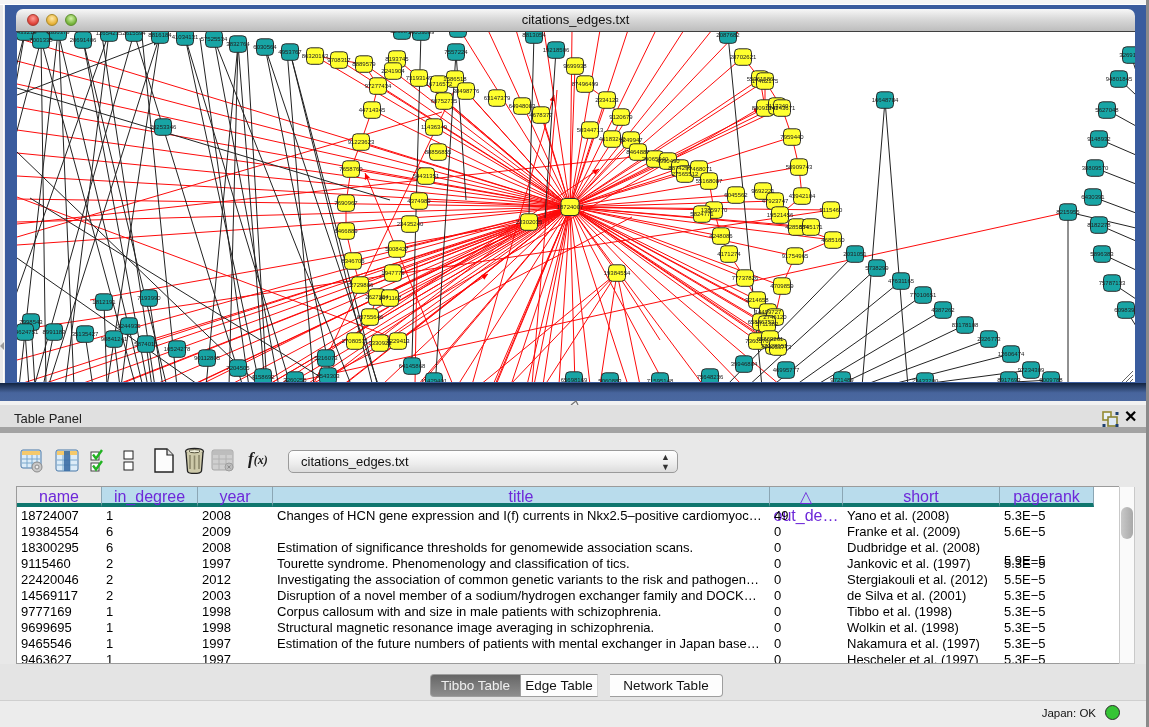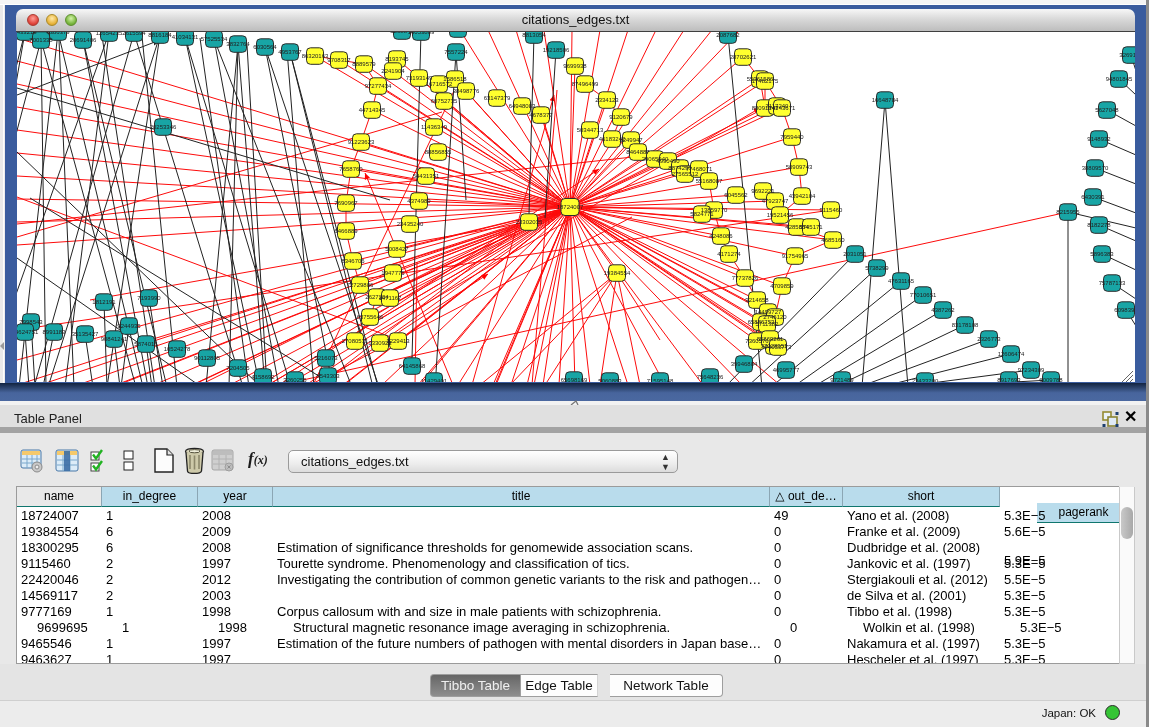--- a/index.html
+++ b/index.html
@@ -21,22 +21,22 @@
 #tphead{left:0;top:405px;width:1146px;height:28px;background:#e0e0e0;border-bottom:6px solid #a3a3a3}
 #tphead .t{position:absolute;left:14px;top:6px;font-size:13px;color:#222}
 #panelbg{left:0;top:433px;width:1146px;height:294px;background:#e8e8e8}
 #toolbar{left:0;top:440px;width:1146px;height:42px}
 #combo{left:288px;top:450px;width:390px;height:23px;border:1px solid #9a9a9a;border-radius:5px;
   background:linear-gradient(#fff,#ededed 60%,#dcdcdc);font-size:13px;color:#111;line-height:21px;padding-left:12px}
 #combo .arr{position:absolute;right:7px;top:1px;font-size:9px;color:#333;line-height:10px}
 
 #tbl{left:16px;top:486px;width:1103px;height:178px;background:#fff;border:1px solid #9b9b9b;border-right:none;overflow:hidden}
 .hrow{position:absolute;left:0;top:0;height:20px;width:1077px}
-.hc{position:absolute;top:0;height:20px;background:#b9dcec;border-right:1px solid #8ba6b4;border-bottom:1px solid #0f766e;
-  font-size:12px;color:#000000;text-align:center;line-height:19px}
+.hc{position:absolute;top:0;height:20px;background:#b9dcec;border-right:1px solid #8ba6b4;border-bottom:4px solid #0f766e;
+  font-size:16px;color:#6d28d9;text-align:center;line-height:19px}
 .row{position:absolute;font-size:13px;color:#000;height:16px;line-height:16px;white-space:nowrap}
 .c{position:absolute;overflow:hidden;text-overflow:ellipsis;white-space:nowrap}
 #vsb{left:1119px;top:487px;width:16px;height:177px;background:#fafafa;border:1px solid #c9c9c9;border-top:none}
 #vsb .thumb{position:absolute;left:1px;top:20px;width:12px;height:32px;background:linear-gradient(90deg,#c9c9c9,#a8a8a8);border-radius:6px}
 
 #tabbar{left:0;top:664px;width:1146px;height:36px;background:#e4e4e4}
 .seg{position:absolute;top:10px;height:23px;font-size:13.5px;line-height:22px;text-align:center;border:1px solid #9e9e9e}
 
 #status{left:0;top:700px;width:1146px;height:27px;background:#ececec;border-top:1px solid #cfcfcf}
 #mem{position:absolute;right:50px;top:6px;font-size:11.5px;color:#111}
@@ -710,26 +710,27 @@
 </div>
 <div class="abs" id="combo">citations_edges.txt<div class="arr">▲<br>▼</div></div>
 <div class="abs" id="tbl">
     <div class="hrow">
 <div class="hc" style="left:0px;width:85px;background:#e9e9e9;">name</div>
 <div class="hc" style="left:85px;width:96px;">in_degree</div>
 <div class="hc" style="left:181px;width:75px;">year</div>
 <div class="hc" style="left:256px;width:497px;">title</div>
 <div class="hc" style="left:753px;width:73px;">△ out_de…</div>
 <div class="hc" style="left:826px;width:157px;">short</div>
-<div class="hc" style="left:1020px;width:94px;margin-top:16px;">pagerank</div>
+<div class="hc" style="left:983px;width:94px;">pagerank</div>
 </div>
 <div class="row" style="left:0;top:21px;width:1077px">
 <div class="c" style="left:4px;width:77px;top:0">18724007</div>
 <div class="c" style="left:89px;width:88px;top:0">1</div>
 <div class="c" style="left:185px;width:67px;top:0">2008</div>
+<div class="c" style="left:260px;width:489px;top:0">Changes of HCN gene expression and I(f) currents in Nkx2.5–positive cardiomyoc…</div>
 <div class="c" style="left:757px;width:65px;top:0">49</div>
 <div class="c" style="left:830px;width:149px;top:0">Yano et al. (2008)</div>
 <div class="c" style="left:987px;width:86px;top:0">5.3E−5</div>
 </div>
 <div class="row" style="left:0;top:37px;width:1077px">
 <div class="c" style="left:4px;width:77px;top:0">19384554</div>
 <div class="c" style="left:89px;width:88px;top:0">6</div>
 <div class="c" style="left:185px;width:67px;top:0">2009</div>
 <div class="c" style="left:757px;width:65px;top:0">0</div>
 <div class="c" style="left:830px;width:149px;top:0">Franke et al. (2009)</div>
@@ -750,56 +751,57 @@
 <div class="c" style="left:185px;width:67px;top:0">1997</div>
 <div class="c" style="left:260px;width:489px;top:0">Tourette syndrome. Phenomenology and classification of tics.</div>
 <div class="c" style="left:757px;width:65px;top:0">0</div>
 <div class="c" style="left:830px;width:149px;top:0">Jankovic et al. (1997)</div>
 <div class="c" style="left:987px;width:86px;top:0">5.3E−5</div>
 </div>
 <div class="row" style="left:0;top:85px;width:1077px">
 <div class="c" style="left:4px;width:77px;top:0">22420046</div>
 <div class="c" style="left:89px;width:88px;top:0">2</div>
 <div class="c" style="left:185px;width:67px;top:0">2012</div>
-<div class="c" style="left:260px;width:489px;top:0">Investigating the contribution of common genetic variants to the risk and pathogen…</div>
+<div class="c" style="left:260px;width:489px;top:0">Investigating the association of common genetic variants to the risk and pathogen…</div>
 <div class="c" style="left:757px;width:65px;top:0">0</div>
 <div class="c" style="left:830px;width:149px;top:0">Stergiakouli et al. (2012)</div>
 <div class="c" style="left:987px;width:86px;top:0">5.5E−5</div>
 </div>
 <div class="row" style="left:0;top:101px;width:1077px">
 <div class="c" style="left:4px;width:77px;top:0">14569117</div>
 <div class="c" style="left:89px;width:88px;top:0">2</div>
 <div class="c" style="left:185px;width:67px;top:0">2003</div>
+<div class="c" style="left:260px;width:489px;top:0">Disruption of a novel member of a sodium/hydrogen exchanger family and DOCK…</div>
 <div class="c" style="left:757px;width:65px;top:0">0</div>
 <div class="c" style="left:830px;width:149px;top:0">de Silva et al. (2001)</div>
 <div class="c" style="left:987px;width:86px;top:0">5.3E−5</div>
 </div>
 <div class="row" style="left:0;top:117px;width:1077px">
 <div class="c" style="left:4px;width:77px;top:0">9777169</div>
 <div class="c" style="left:89px;width:88px;top:0">1</div>
 <div class="c" style="left:185px;width:67px;top:0">1998</div>
 <div class="c" style="left:260px;width:489px;top:0">Corpus callosum with and size in male patients with schizophrenia.</div>
 <div class="c" style="left:757px;width:65px;top:0">0</div>
 <div class="c" style="left:830px;width:149px;top:0">Tibbo et al. (1998)</div>
 <div class="c" style="left:987px;width:86px;top:0">5.3E−5</div>
 </div>
-<div class="row" style="left:16px;top:133px;width:1077px">
+<div class="row" style="left:0;top:133px;width:1077px">
 <div class="c" style="left:4px;width:77px;top:0">9699695</div>
 <div class="c" style="left:89px;width:88px;top:0">1</div>
 <div class="c" style="left:185px;width:67px;top:0">1998</div>
 <div class="c" style="left:260px;width:489px;top:0">Structural magnetic resonance image averaging in schizophrenia.</div>
 <div class="c" style="left:757px;width:65px;top:0">0</div>
 <div class="c" style="left:830px;width:149px;top:0">Wolkin et al. (1998)</div>
 <div class="c" style="left:987px;width:86px;top:0">5.3E−5</div>
 </div>
 <div class="row" style="left:0;top:149px;width:1077px">
 <div class="c" style="left:4px;width:77px;top:0">9465546</div>
 <div class="c" style="left:89px;width:88px;top:0">1</div>
 <div class="c" style="left:185px;width:67px;top:0">1997</div>
-<div class="c" style="left:260px;width:489px;top:0">Estimation of the future numbers of pathogen with mental disorders in Japan base…</div>
+<div class="c" style="left:260px;width:489px;top:0">Estimation of the future numbers of patients with mental exchanger in Japan base…</div>
 <div class="c" style="left:757px;width:65px;top:0">0</div>
 <div class="c" style="left:830px;width:149px;top:0">Nakamura et al. (1997)</div>
 <div class="c" style="left:987px;width:86px;top:0">5.3E−5</div>
 </div>
 <div class="row" style="left:0;top:165px;width:1077px">
 <div class="c" style="left:4px;width:77px;top:0">9463627</div>
 <div class="c" style="left:89px;width:88px;top:0">1</div>
 <div class="c" style="left:185px;width:67px;top:0">1997</div>
 <div class="c" style="left:757px;width:65px;top:0">0</div>
 <div class="c" style="left:830px;width:149px;top:0">Hescheler et al. (1997)</div>

